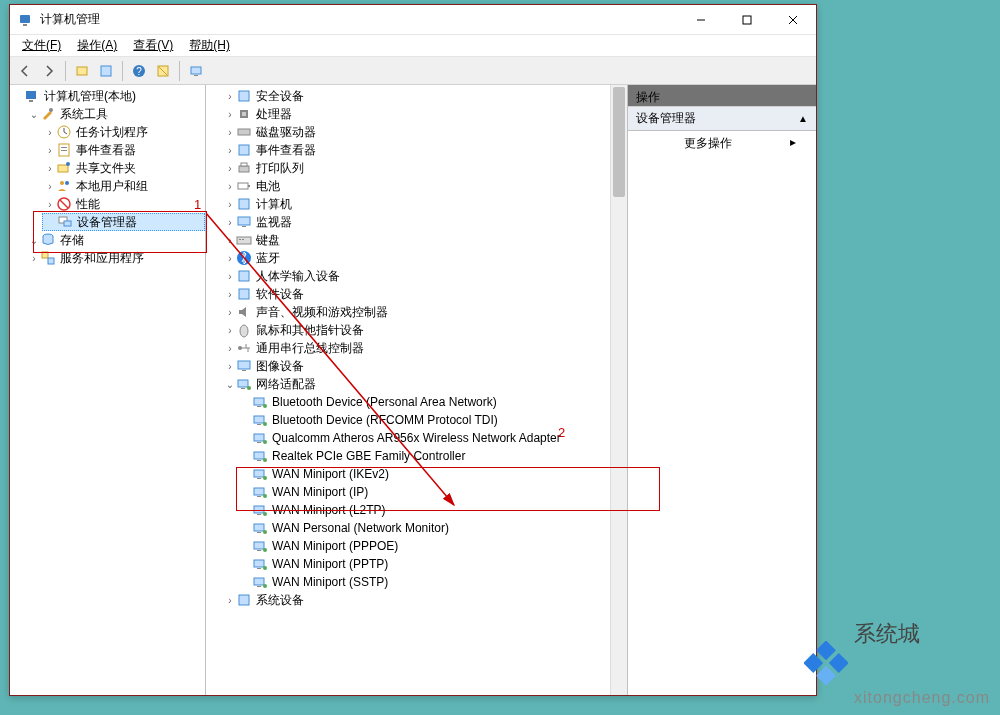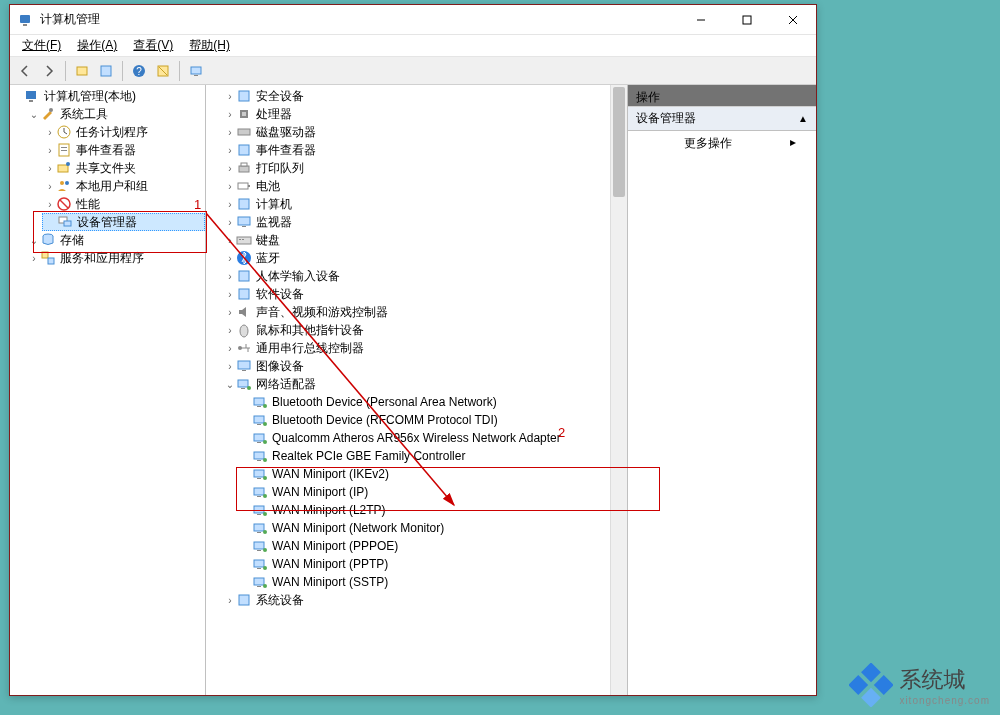--- a/index.html
+++ b/index.html
@@ -28,21 +28,21 @@
   .ic { width: 16px; height: 16px; margin-right: 4px; display: inline-flex; align-items: center; justify-content: center; }
   .lbl { padding-right: 4px; }
   .right .rhdr { height: 22px; background: #737373; border-bottom: 1px solid #d0d0d0; font-size: 12px; padding: 4px 8px; }
   .right .rbox { background: #e9eef5; border-bottom: 1px solid #c0c0c0; padding: 3px 8px; font-size: 12px; display:flex; justify-content:space-between; align-items:center; }
   .right .raction { padding: 4px 20px; font-size: 12px; display:flex; justify-content:space-between; cursor:pointer;margin-left:36px; }
   .annot-box { position: absolute; border: 1.5px solid #cc0000; pointer-events: none; }
   .annot-num { position: absolute; color: #cc0000; font-size: 13px; font-weight: normal; pointer-events: none; }
   .arrow { position: absolute; pointer-events: none; }
   .watermark { position: absolute; right: 10px; bottom: 8px; display:flex; align-items:center; gap:6px; }
   .watermark .wtext { font-size: 22px; color: #444; font-weight: 500; }
-  .watermark .wsub { font-size: 10px; color: #888; letter-spacing: 1px; }
+  .watermark .wsub { font-size: 16px; color: #888; letter-spacing: 1px; margin-top: 40px; }
   .scrollbar-v { position:absolute; right:0; top:0; bottom:0; width:17px; background:#f0f0f0; border-left:1px solid #ddd; }
   .scrollbar-v .thumb { position:absolute; left:2px; right:2px; top:2px; height:110px; background:#c0c0c0; border-radius:2px; }
   
   svg { display:block; }
 </style>
 </head>
 <body>
 
 <div class="window">
 
@@ -553,21 +553,21 @@
               <li class="item">
                 <div class="row">
                   <span class="tw"></span>
                   <span class="ic">
                     <svg width="16" height="16">
                       <rect x="2" y="4" width="10" height="7" fill="#c2dfff" stroke="#4a8fd4"></rect>
                       <rect x="5" y="12" width="4" height="1" fill="#888"></rect>
                       <circle cx="13" cy="12" r="2" fill="#5a5"></circle>
                     </svg>
                   </span>
-                  <span class="lbl">WAN Miniport (Network Monitor)</span>
+                  <span class="lbl">WAN Personal (Network Monitor)</span>
                 </div>
               </li>
               <li class="item">
                 <div class="row">
                   <span class="tw"></span>
                   <span class="ic">
                     <svg width="16" height="16">
                       <rect x="2" y="4" width="10" height="7" fill="#c2dfff" stroke="#4a8fd4"></rect>
                       <rect x="5" y="12" width="4" height="1" fill="#888"></rect>
                       <circle cx="13" cy="12" r="2" fill="#5a5"></circle>

